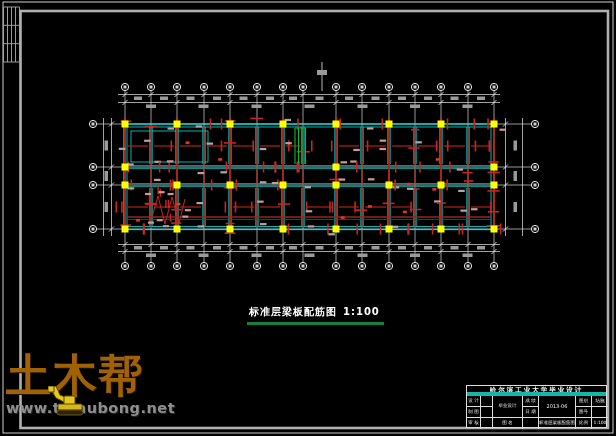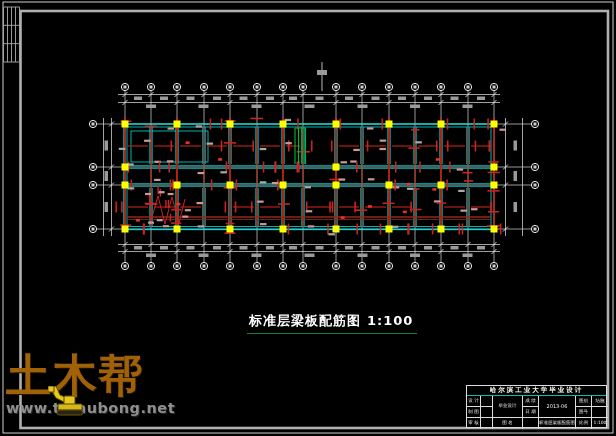--- a/index.html
+++ b/index.html
@@ -1,33 +1,33 @@
 <!DOCTYPE html>
 <html><head>
 <meta charset="utf-8">
 <style>
   html,body{margin:0;padding:0;background:#000;}
   #stage{position:relative;width:616px;height:436px;background:#000;overflow:hidden;
          font-family:"DejaVu Sans",sans-serif;}
   #cad{position:absolute;left:0;top:0;}
   
-  #caption{position:absolute;left:247px;top:312px;color:#fff;font-size:13px;font-weight:bold;
-           letter-spacing:1px;border-bottom:1px solid #15803d;padding:0 4px 3px 2px;white-space:nowrap;}
+  #caption{position:absolute;left:247px;top:305px;color:#fff;font-size:10px;font-weight:bold;
+           letter-spacing:1px;border-bottom:3px solid #15803d;padding:0 4px 3px 2px;white-space:nowrap;}
   #caption .sc{margin-left:6px;font-weight:bold;}
   
   #watermark{position:absolute;left:6px;top:350px;width:170px;}
   #wm-name{color:#a16207;font-size:45px;font-weight:900;letter-spacing:1px;line-height:52px;
            white-space:nowrap;text-shadow:1px 1px 0 #241607;}
   #wm-url{color:#8f8f8f;font-size:14.5px;font-weight:bold;letter-spacing:.5px;margin-top:-2px;
           text-shadow:1px 1px 0 #2a2a2a;white-space:nowrap;}
   #wm-digger{position:absolute;left:42px;top:36px;}
   
   #tblock{position:absolute;left:466px;top:385px;width:141px;height:43px;background:#000;
           border:1px solid #ddd;box-sizing:border-box;color:#fff;}
-  #tb-head{position:absolute;left:0;top:0;width:100%;height:10px;border-bottom:1px solid #14b8a6;
+  #tb-head{position:absolute;left:0;top:0;width:100%;height:10px;border-bottom:4px solid #14b8a6;
            box-sizing:border-box;text-align:center;font-size:6.5px;line-height:9px;
            letter-spacing:2px;font-weight:bold;white-space:nowrap;overflow:hidden;}
   .tb-cell{position:absolute;box-sizing:border-box;border-right:1px solid #ddd;border-bottom:1px solid #ddd;
            font-size:4.5px;line-height:1;display:flex;align-items:center;justify-content:center;
            overflow:hidden;white-space:nowrap;color:#eee;}
   .tb-last{border-bottom:none;}
 </style>
 </head>
 <body>
 

